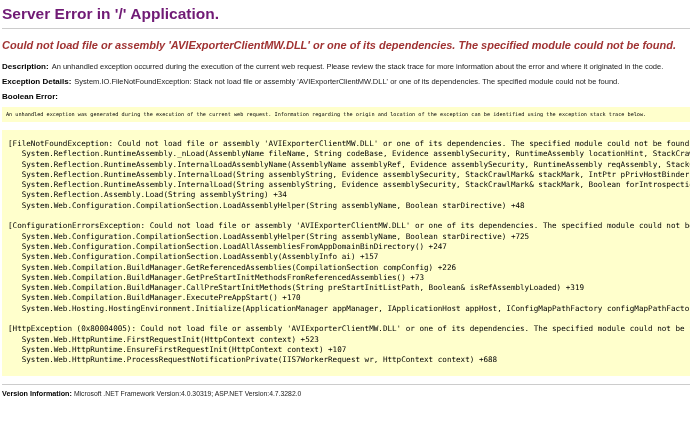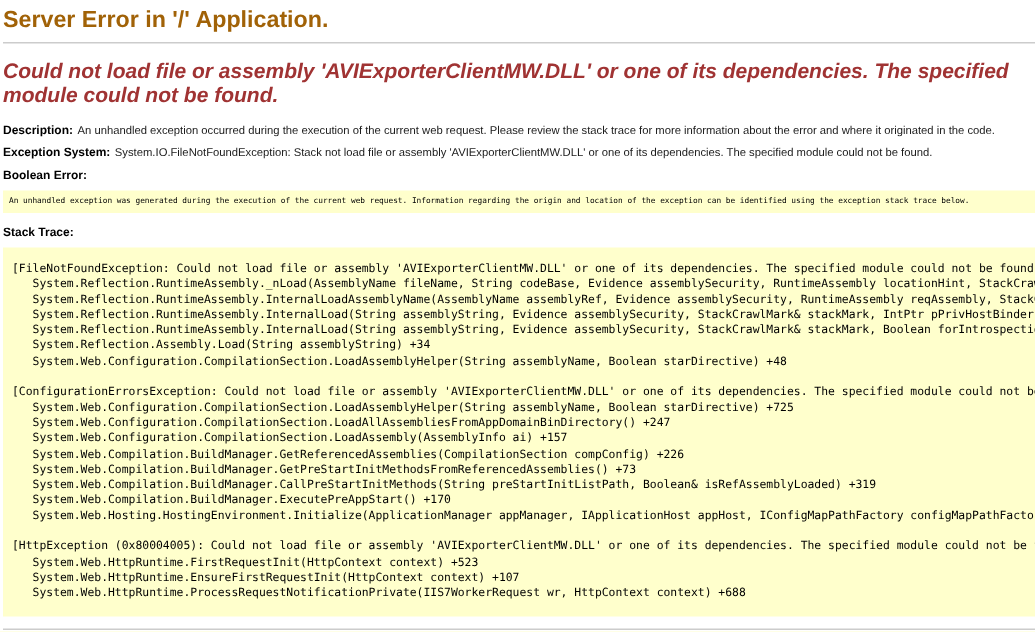--- a/index.html
+++ b/index.html
@@ -9,32 +9,32 @@
     overflow: hidden;
     background: #ffffff;
     color: #000000;
     font-family: "Liberation Sans", sans-serif;
   }
   .page { padding: 2px 0 0 2px; }
 
   h1.title {
     font-size: 15.5px;
     font-weight: bold;
-    color: #a16207;
+    color: #701a75;
     margin: 3px 0 5px 0;
     letter-spacing: 0;
   }
   hr.rule {
     border: none;
     border-top: 1px solid #cccccc;
     height: 0;
     margin: 0 0 0 0;
   }
   h2.subtitle {
-    font-size: 14px;
+    font-size: 11px;
     font-style: italic;
     font-weight: bold;
     color: #a03333;
     margin: 10px 2px 11px 0;
   }
   p.meta {
     font-size: 7.5px;
     color: #1a1a1a;
     margin: 0 0 6px 0;
     white-space: nowrap;
@@ -82,27 +82,26 @@
 <div class="page">
 
   <h1 class="title">Server Error in '/' Application.</h1>
 
   <hr class="rule">
 
   <h2 class="subtitle">Could not load file or assembly 'AVIExporterClientMW.DLL' or one of its dependencies. The specified module could not be found.</h2>
 
   <p class="meta"><b>Description:</b><span>An unhandled exception occurred during the execution of the current web request. Please review the stack trace for more information about the error and where it originated in the code.</span></p>
 
-  <p class="meta"><b>Exception System:</b><span>System.IO.FileNotFoundException: Stack not load file or assembly 'AVIExporterClientMW.DLL' or one of its dependencies. The specified module could not be found.</span></p>
+  <p class="meta"><b>Exception Details:</b><span>System.IO.FileNotFoundException: Stack not load file or assembly 'AVIExporterClientMW.DLL' or one of its dependencies. The specified module could not be found.</span></p>
 
   <p class="meta"><b>Boolean Error:</b></p>
 
   <pre class="codebox sourcebox">An unhandled exception was generated during the execution of the current web request. Information regarding the origin and location of the exception can be identified using the exception stack trace below.</pre>
 
-  <p class="meta"><b>Stack Trace:</b></p>
 
   <pre class="codebox stackbox">[FileNotFoundException: Could not load file or assembly 'AVIExporterClientMW.DLL' or one of its dependencies. The specified module could not be found.]
    System.Reflection.RuntimeAssembly._nLoad(AssemblyName fileName, String codeBase, Evidence assemblySecurity, RuntimeAssembly locationHint, StackCrawlMark&amp; stackMark, IntPtr pPrivHostBinder, Boolean throwOnFileNotFound, Boolean forIntrospection, Boolean suppressSecurityChecks) +0
    System.Reflection.RuntimeAssembly.InternalLoadAssemblyName(AssemblyName assemblyRef, Evidence assemblySecurity, RuntimeAssembly reqAssembly, StackCrawlMark&amp; stackMark, IntPtr pPrivHostBinder, Boolean throwOnFileNotFound, Boolean forIntrospection, Boolean suppressSecurityChecks) +219
    System.Reflection.RuntimeAssembly.InternalLoad(String assemblyString, Evidence assemblySecurity, StackCrawlMark&amp; stackMark, IntPtr pPrivHostBinder, Boolean forIntrospection) +164
    System.Reflection.RuntimeAssembly.InternalLoad(String assemblyString, Evidence assemblySecurity, StackCrawlMark&amp; stackMark, Boolean forIntrospection) +34
    System.Reflection.Assembly.Load(String assemblyString) +34
    System.Web.Configuration.CompilationSection.LoadAssemblyHelper(String assemblyName, Boolean starDirective) +48
 
 [ConfigurationErrorsException: Could not load file or assembly 'AVIExporterClientMW.DLL' or one of its dependencies. The specified module could not be found.]

